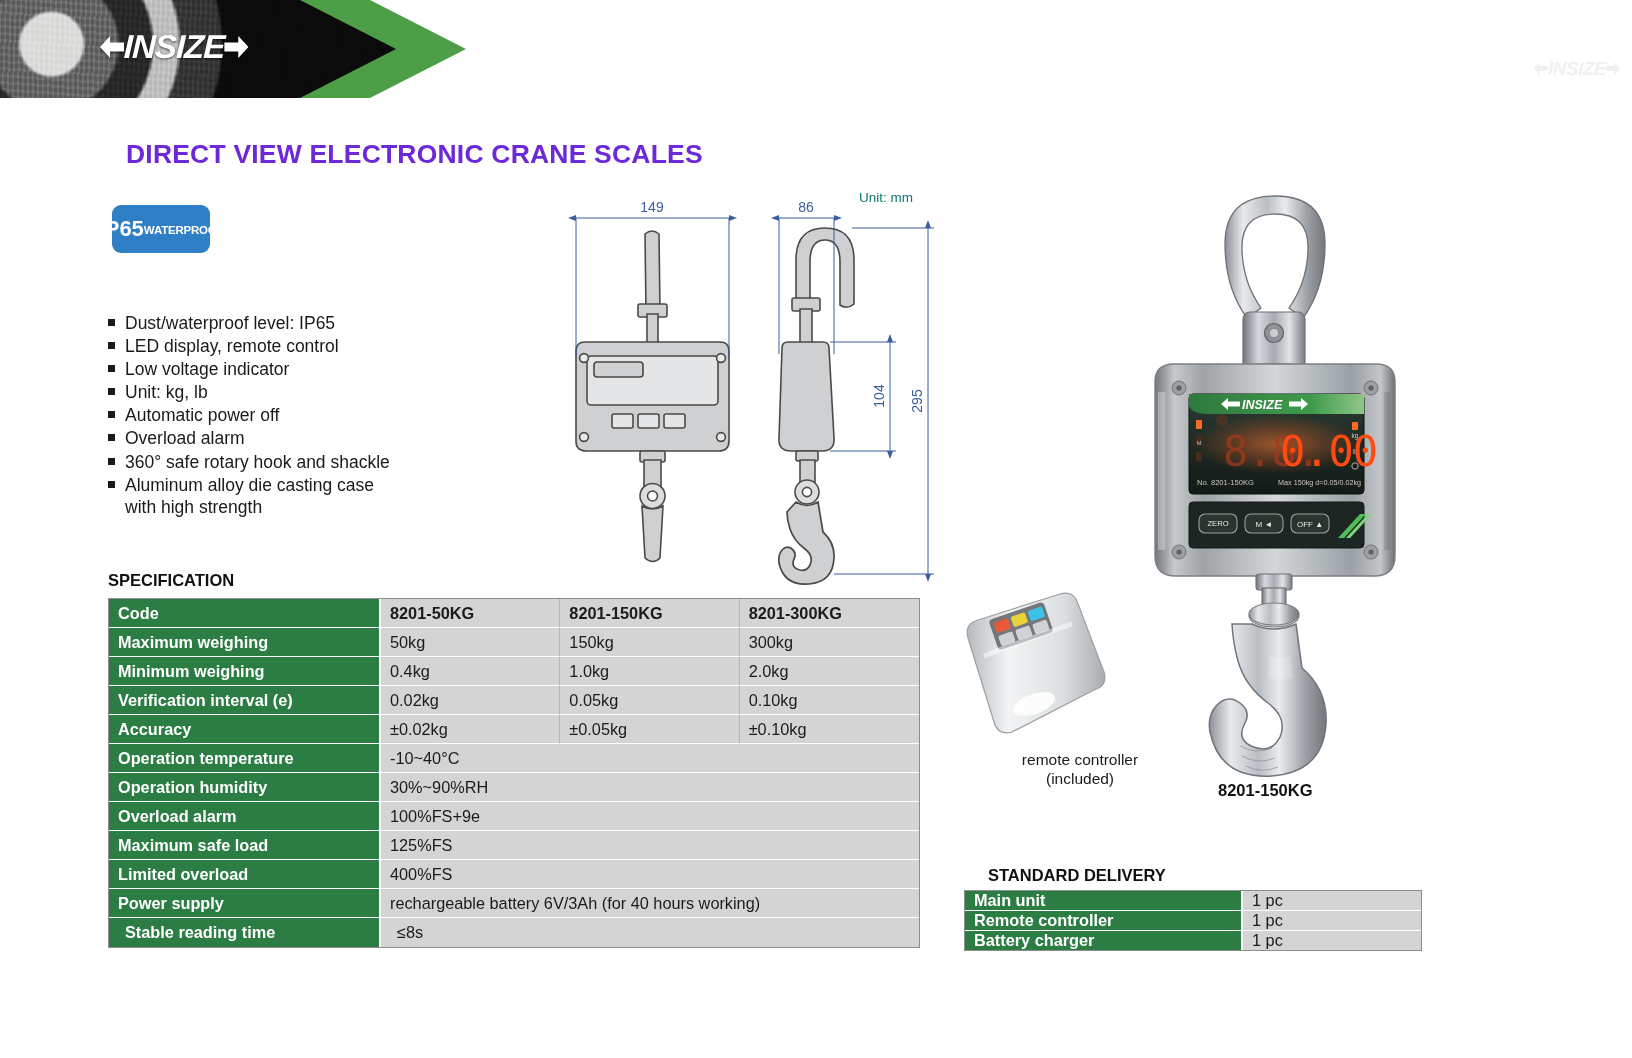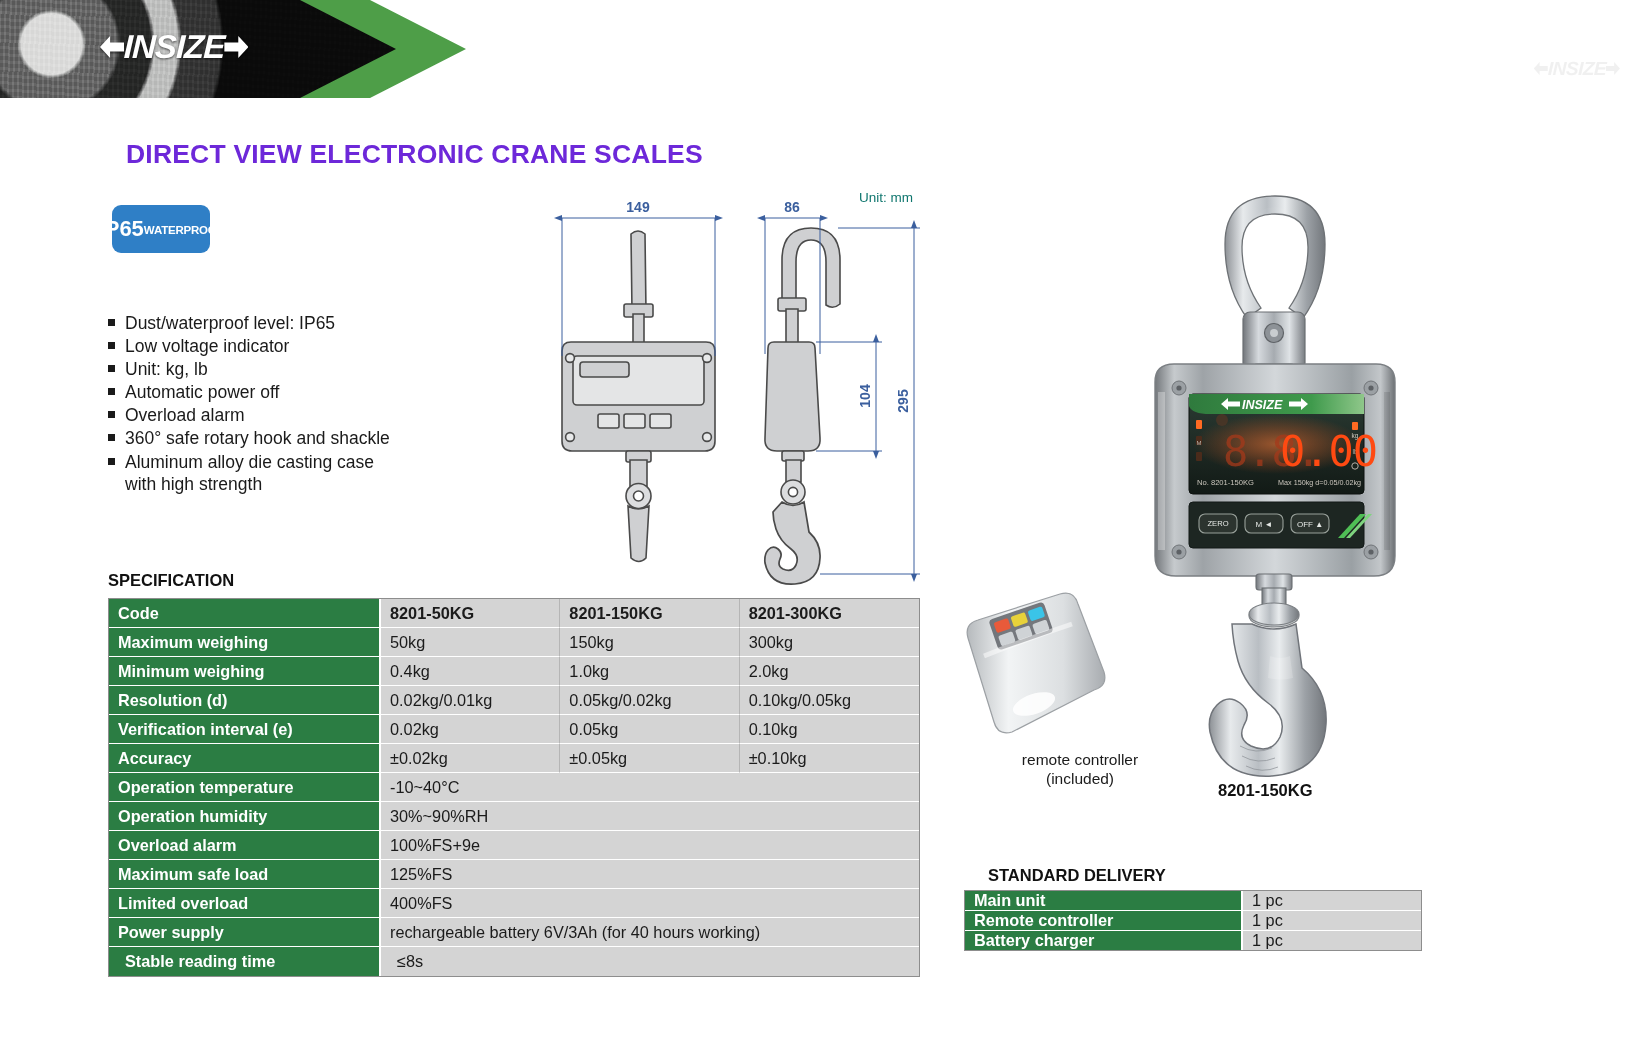--- a/index.html
+++ b/index.html
@@ -159,22 +159,22 @@
   }
   #delivery-table tr:last-child td { border-bottom:none; }
   #delivery-table td.lab {
     background:#2b7d43; color:#fff; font-weight:bold;
     width:278px; border-right:2px solid #fff;
   }
   #delivery-table td.val { background:#d4d4d4; color:#1b1b1b; }
 
   
   #drawing {
-    position:absolute; left:520px; top:186px;
-    width:410px; height:395px;font-weight:bold;
+    position:absolute; left:534px; top:186px;
+    width:410px; height:395px;
   }
   #unit-label {
     position:absolute; left:859px; top:190px;
     font-size:13.5px; color:#0f766e;
   }
 
   
   #photo-area {
     position:absolute; left:940px; top:186px;
     width:690px; height:620px;
@@ -216,20 +216,24 @@
 
 <div id="ip-badge">
   <span class="ip-main">IP65</span>
   <span class="ip-sub">WATERPROOF</span>
 </div>
 
 <div id="features">
     <div class="feat">
       <span class="bullet"></span>
       <span class="feat-text">Dust/waterproof level: IP65</span>
+    </div>
+    <div class="feat">
+      <span class="bullet"></span>
+      <span class="feat-text">LED display, remote control</span>
     </div>
     <div class="feat">
       <span class="bullet"></span>
       <span class="feat-text">Low voltage indicator</span>
     </div>
     <div class="feat">
       <span class="bullet"></span>
       <span class="feat-text">Unit: kg, lb</span>
     </div>
     <div class="feat">
@@ -510,26 +514,20 @@
         <td class="val">150kg</td>
         <td class="val">300kg</td>
       </tr>
       <tr>
         <td class="lab">Minimum weighing</td>
         <td class="val">0.4kg</td>
         <td class="val">1.0kg</td>
         <td class="val">2.0kg</td>
       </tr>
       <tr>
-        <td class="lab">Resolution (d)</td>
-        <td class="val">0.02kg/0.01kg</td>
-        <td class="val">0.05kg/0.02kg</td>
-        <td class="val">0.10kg/0.05kg</td>
-      </tr>
-      <tr>
         <td class="lab">Verification interval (e)</td>
         <td class="val">0.02kg</td>
         <td class="val">0.05kg</td>
         <td class="val">0.10kg</td>
       </tr>
       <tr>
         <td class="lab">Accuracy</td>
         <td class="val">±0.02kg</td>
         <td class="val">±0.05kg</td>
         <td class="val">±0.10kg</td>

